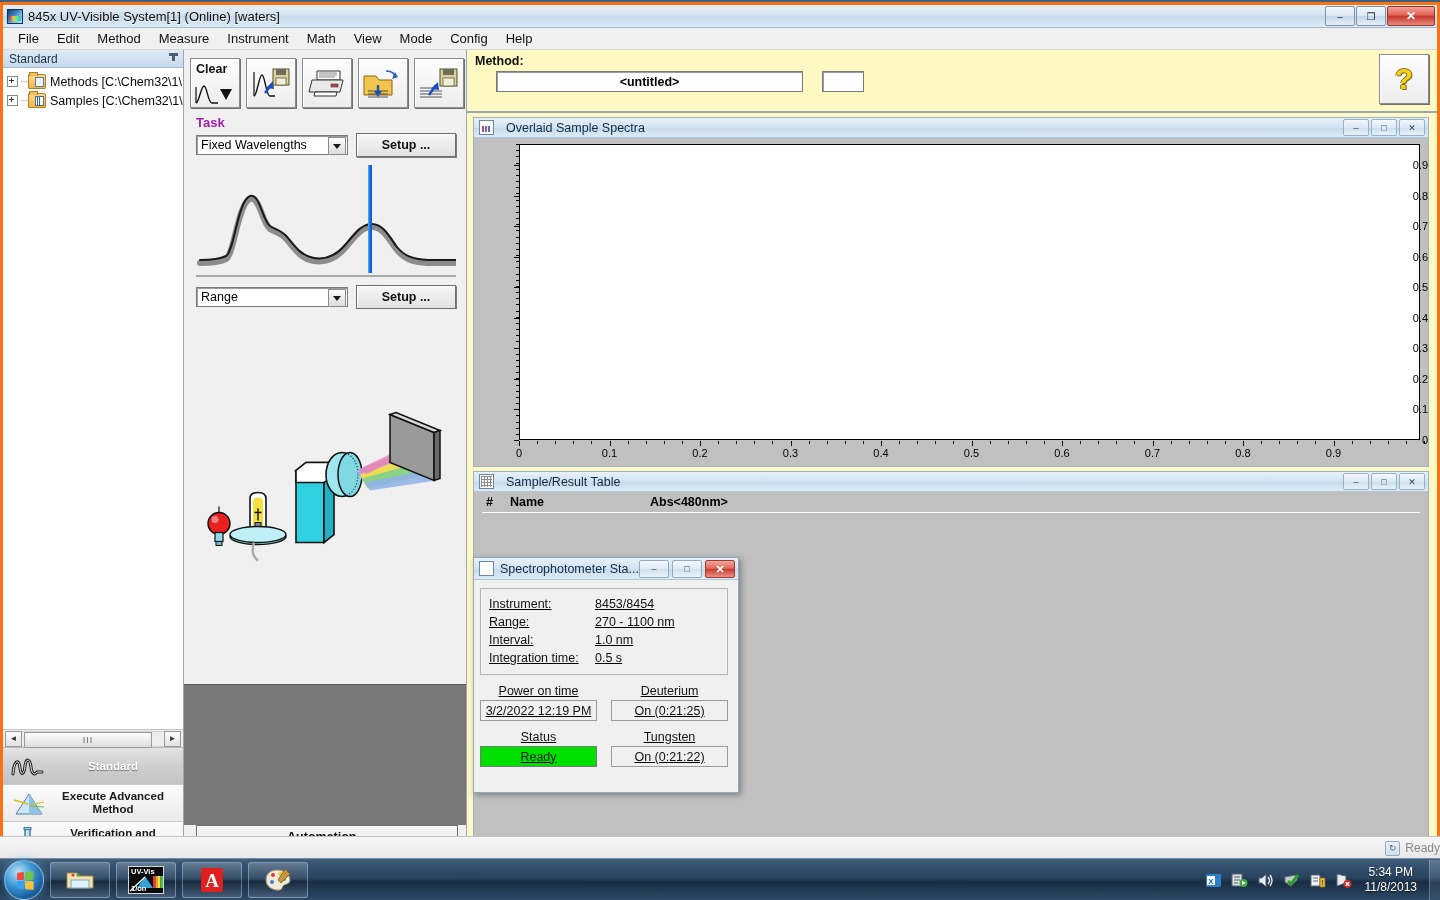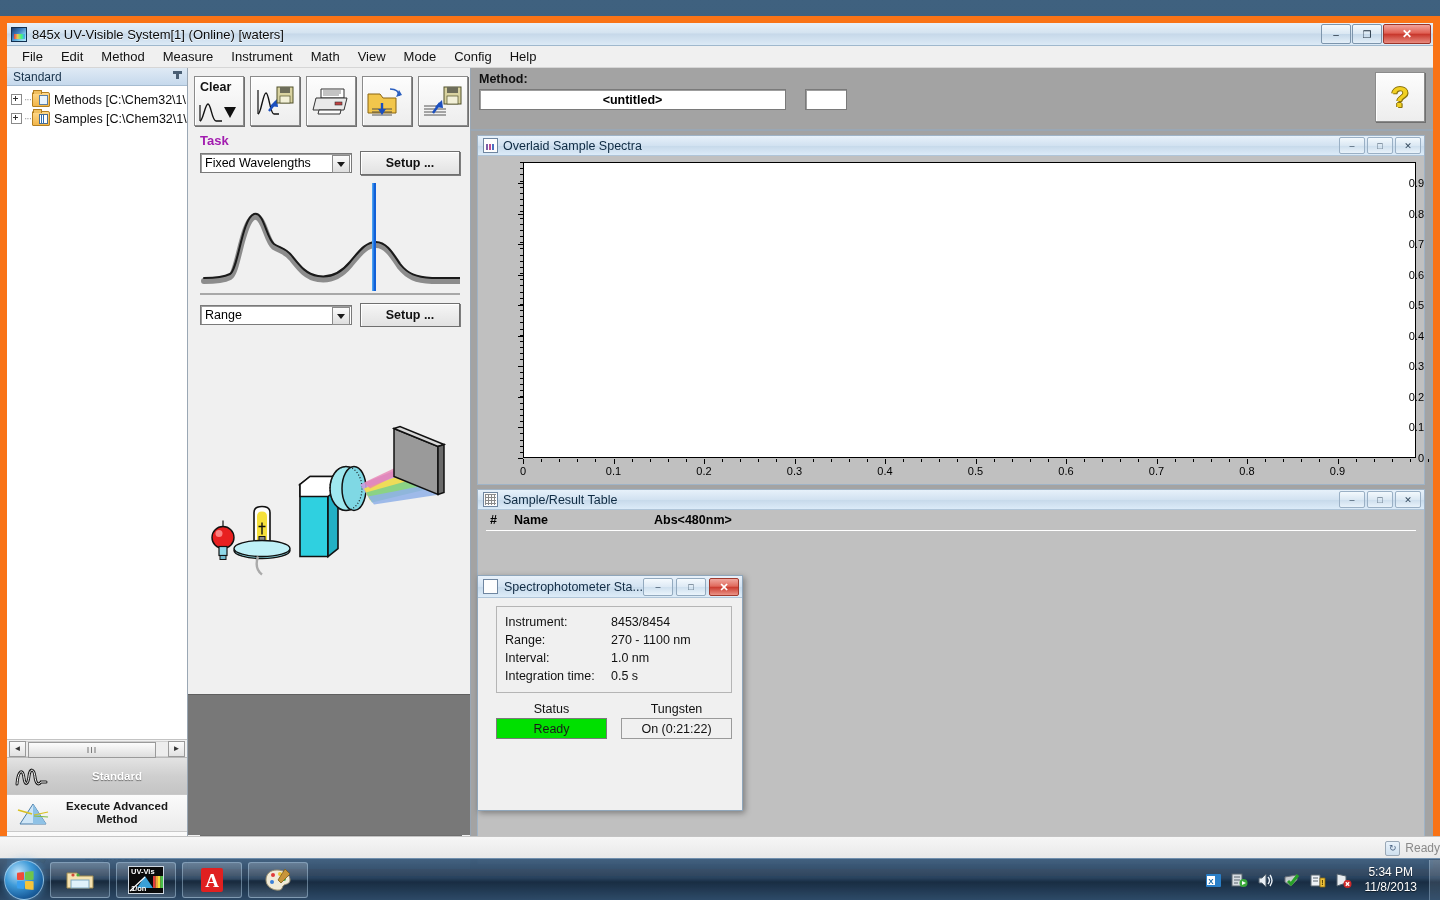--- a/index.html
+++ b/index.html
@@ -15,23 +15,23 @@
   #desktop {
     position: absolute; left: 0; top: 0; width: 1440px; height: 900px;
     background:
       radial-gradient(ellipse 500px 260px at 760px 760px, rgba(160,190,215,0.55) 0%, rgba(90,120,150,0.12) 60%, rgba(0,0,0,0) 75%),
       radial-gradient(ellipse 340px 200px at 1130px 790px, rgba(150,180,210,0.40) 0%, rgba(0,0,0,0) 70%),
       linear-gradient(180deg, #3f617f 0%, #37566f 55%, #2b4458 100%);
   }
 
   
   #app-window {
-    position: absolute; left: 0; top: 16px; width: 1440px; height: 860px;
+    position: absolute; left: 0; top: 2px; width: 1440px; height: 860px;
     background: #f0f0f0;
-    border: 7px solid #f97316;
+    border: 3px solid #f97316;
     box-sizing: border-box;
     display: flex; flex-direction: column;
   }
   .titlebar {
     height: 22px;
     background: linear-gradient(180deg,#e8f0f8 0%, #d4e3f0 45%, #c6d8e9 50%, #dceaf6 100%);
     border-bottom: 1px solid #9fb8cd;
     display: flex; align-items: center;
     position: relative;
     padding-left: 4px;
@@ -219,28 +219,28 @@
   .automation-btn {
     width:100%; height: 22px;
     background: linear-gradient(180deg,#f6f6f6 0%, #e6e6e6 100%);
     border: 1px solid #6f6f6f;
     box-shadow: inset 1px 1px 0 #ffffff;
     display:flex; align-items:center; justify-content:center;
     font-size: 12.5px; font-weight:bold; color:#111;
   }
 
   
-  #right-col { flex:1; display:flex; flex-direction:column; background:#a3a3a3; min-width:0; }
+  #right-col { flex:1; display:flex; flex-direction:column; background:#fef9c3; min-width:0; }
   .method-bar {
     height: 57px; padding: 4px 8px 0 8px; display:flex; align-items:flex-start;
     border-bottom: 2px solid #9aa7b4;
   }
   .method-left { flex:1; }
   .method-label { font-size: 12.5px; font-weight:bold; color:#111; padding-bottom: 3px; }
-  .method-fields { display:flex; gap: 19px; }
+  .method-fields { display:flex; gap: 19px; margin-left: 21px; }
   .method-name {
     width: 305px; height:19px; background:#fff; border:1px solid #7a7a7a;
     box-shadow: inset 1px 1px 0 #9d9d9d;
     display:flex; align-items:center; justify-content:center;
     font-size:12.5px; font-weight:bold; color:#000;
   }
   .method-extra {
     width: 40px; height:19px; background:#fff; border:1px solid #7a7a7a;
     box-shadow: inset 1px 1px 0 #9d9d9d;
   }
@@ -259,21 +259,21 @@
   .mdi-area { flex:1; display:flex; flex-direction:column; padding: 4px 8px 4px 6px; gap:4px; min-height:0; }
   .mdi-win {
     background:#f0f0f0; border:1px solid #9fb3c6; display:flex; flex-direction:column; min-height:0;
   }
   .mdi-title {
     height: 19px;
     background: linear-gradient(180deg,#e7f1fa 0%, #d2e2f1 50%, #c6d9ea 52%, #dcebf8 100%);
     border-bottom:1px solid #b0c5d8;
     display:flex; align-items:center; padding-left:5px; position:relative;
   }
-  .mdi-title-text { font-size:12.5px; color:#0e2a42; padding-left:5px; }
+  .mdi-title-text { font-size:12.5px; color:#0e2a42; padding-left:12px; }
   .mdi-icon-sm { width:13px; height:13px; border:1px solid #6f86a0; background:#fdfdfd; position:relative; flex:none;}
   .mdi-icon-sm.chart::after {
     content:""; position:absolute; left:2px; bottom:2px; width:8px; height:6px;
     background-image: linear-gradient(90deg,#7a5fa8 0 2px, transparent 2px 3px, #c04b8f 3px 5px, transparent 5px 6px, #4b6fc0 6px 8px);
   }
   .mdi-icon-sm.grid::after {
     content:""; position:absolute; left:1px; top:1px; right:1px; bottom:1px;
     background-image:
       linear-gradient(90deg,#8a8a8a 1px, transparent 1px),
       linear-gradient(180deg,#8a8a8a 1px, transparent 1px);
@@ -330,21 +330,21 @@
   .dlg-btns { position:absolute; right:3px; top:2px; display:flex; gap:3px; }
   .dlg-btn {
     width:28px; height:16px; border:1px solid #93aabf; border-radius:2px;
     background: linear-gradient(180deg,#f5fafe 0%, #deeaf5 48%, #cfe0ef 52%, #eaf4fb 100%);
     display:flex; align-items:center; justify-content:center; font-size:9px; color:#2b4055;
   }
   .dlg-btn.close {
     background: linear-gradient(180deg,#f0a79f 0%, #e06a5d 45%, #cb3c30 52%, #ea9387 100%);
     border-color:#a03a2e; color:#fff; font-weight:bold; font-size:11px;
   }
-  .dlg-body { flex:1; padding: 8px 10px 6px 18px; }
+  .dlg-body { flex:1; padding: 8px 10px 6px 6px; text-decoration: underline; }
   .info-box { border:1px solid #b5b5b5; padding: 6px 8px 7px 8px; }
   .info-row { display:flex; font-size:12.5px; color:#111; line-height:18px; }
   .info-key { width: 106px; }
   .field-grid { display:flex; gap: 14px; margin-top: 9px; }
   .field-col { flex:1; text-align:center; }
   .field-label { font-size:12.5px; color:#111; padding-bottom:2px; }
   .field-box {
     height:19px; background:#f0f0f0; border:1px solid #9a9a9a;
     display:flex; align-items:center; justify-content:center;
     font-size:12.5px; color:#111;
@@ -862,20 +862,30 @@
             <div class="info-row">
               <span class="info-key">Interval:</span>
               <span>1.0 nm</span>
             </div>
             <div class="info-row">
               <span class="info-key">Integration time:</span>
               <span>0.5 s</span>
             </div>
           </div>
 
+          <div class="field-grid">
+            <div class="field-col">
+              <div class="field-label">Power on time</div>
+              <div class="field-box">3/2/2022  12:19 PM</div>
+            </div>
+            <div class="field-col">
+              <div class="field-label">Deuterium</div>
+              <div class="field-box">On (0:21:25)</div>
+            </div>
+          </div>
 
           <div class="field-grid">
             <div class="field-col">
               <div class="field-label">Status</div>
               <div class="field-box status-ready">Ready</div>
             </div>
             <div class="field-col">
               <div class="field-label">Tungsten</div>
               <div class="field-box">On (0:21:22)</div>
             </div>

